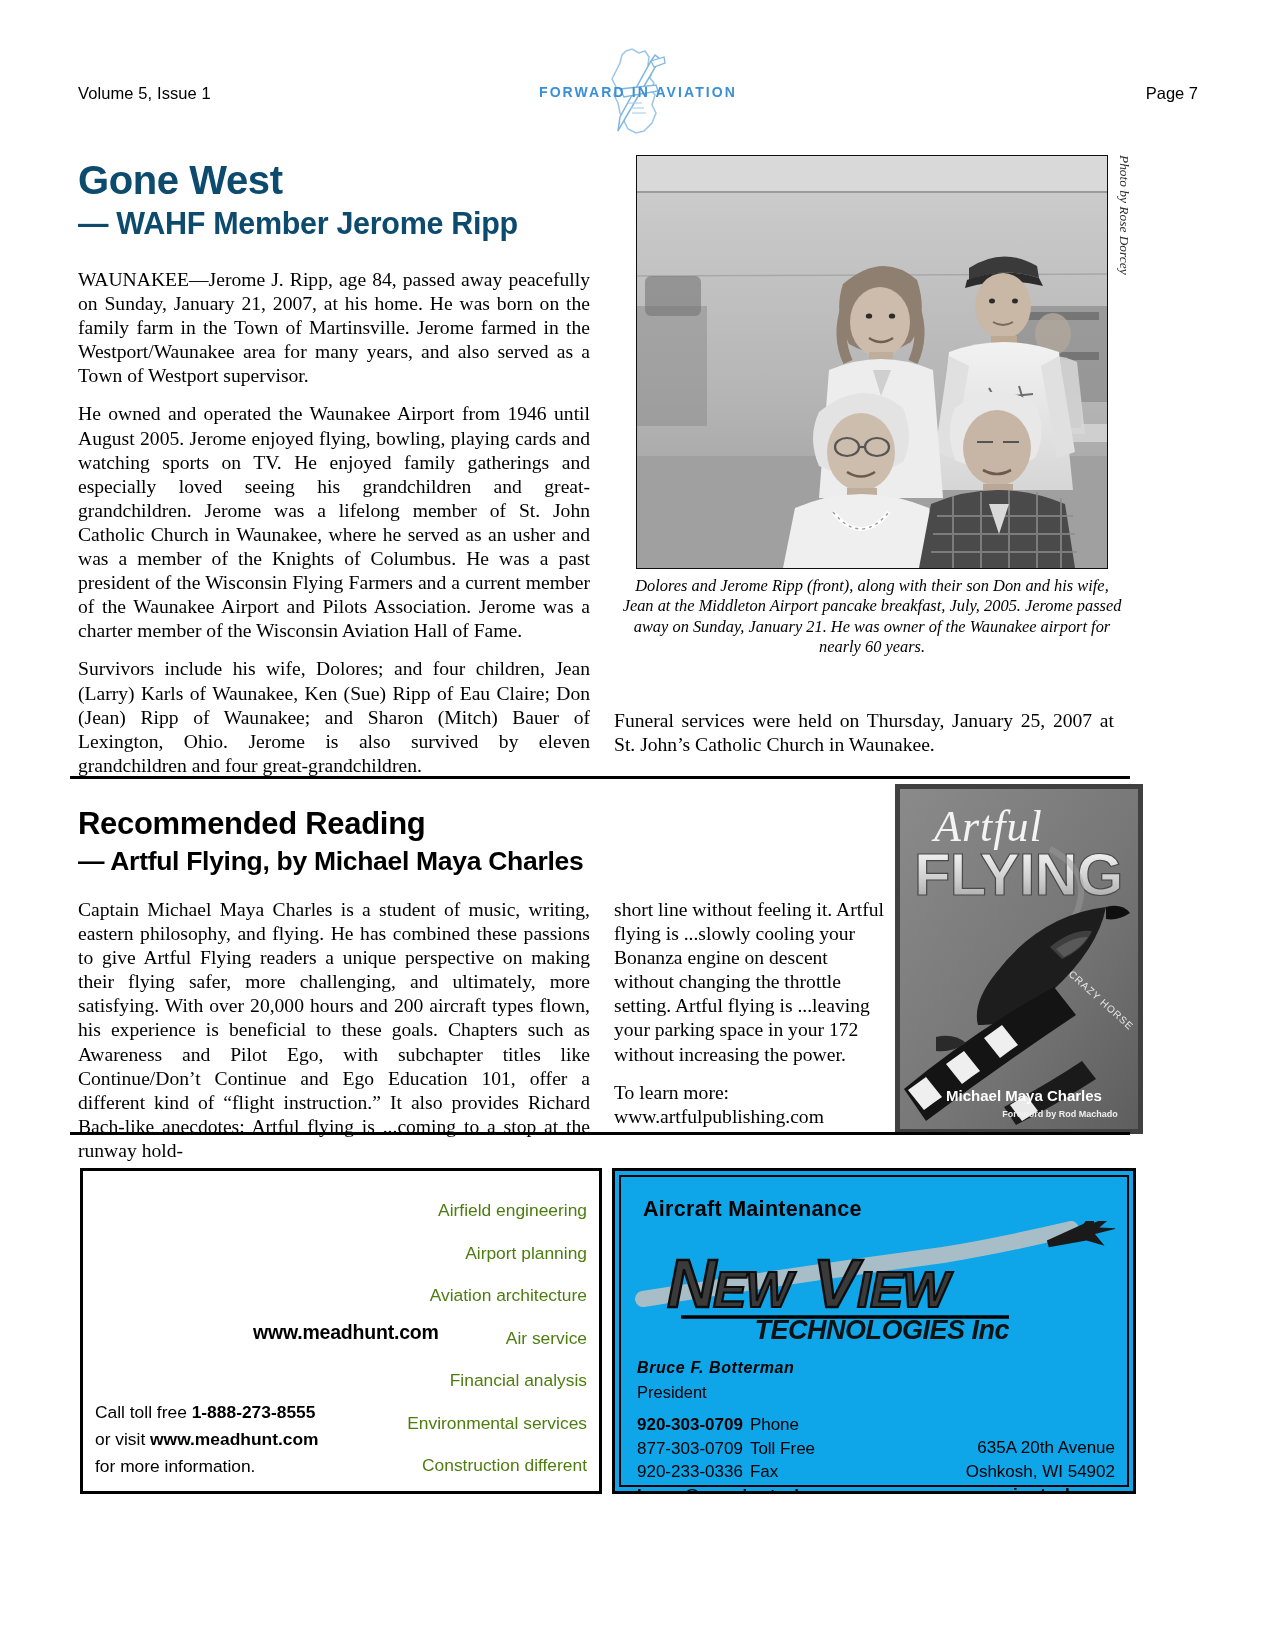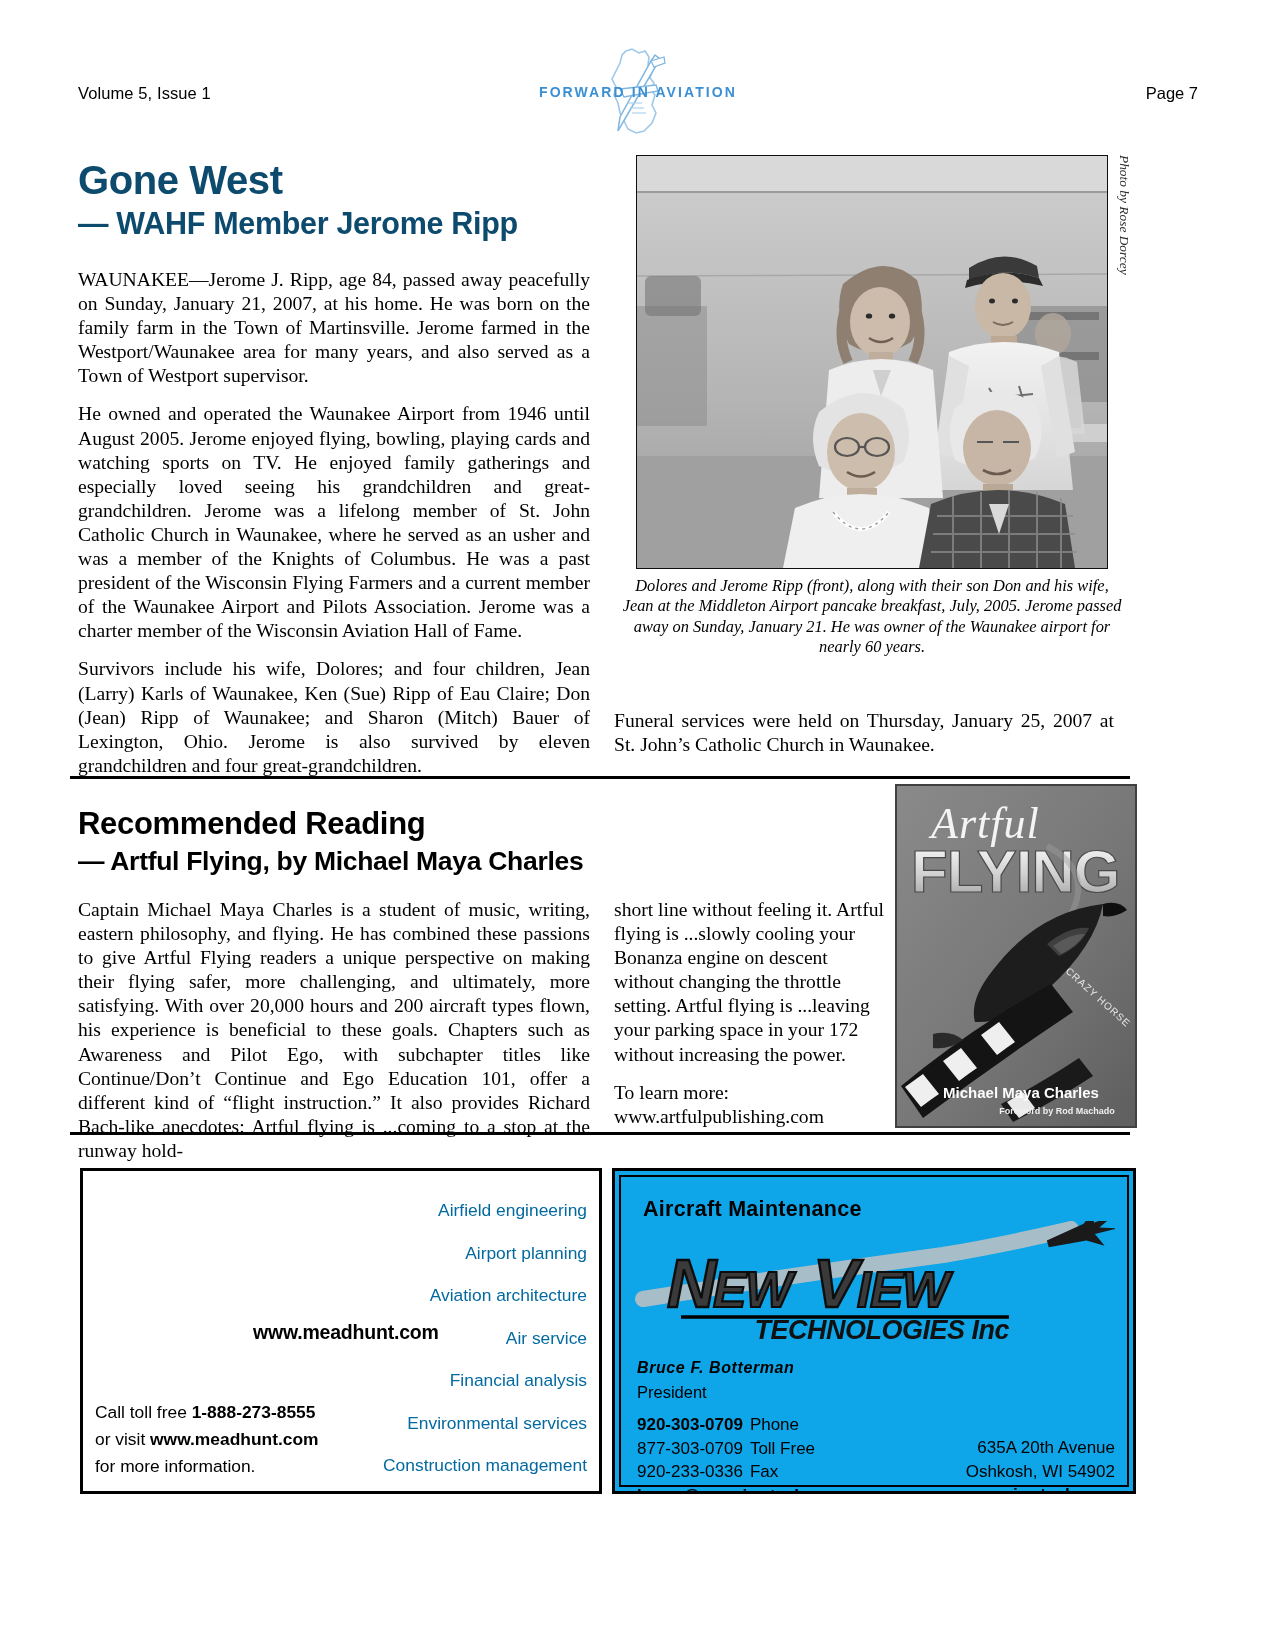--- a/index.html
+++ b/index.html
@@ -116,21 +116,21 @@
     position: absolute; left: 614px; top: 898px; width: 276px;
     font-size: 19.6px; line-height: 24.1px; text-align: left;
   }
   .rr-col-a p, .rr-col-b p { margin: 0 0 14px 0; }
   .rr-col-a p:last-child, .rr-col-b p:last-child { margin: 0; }
 
   
   .book {
     position: absolute; left: 895px; top: 784px;
     width: 238px; height: 340px;
-    border: 2px solid #404040;
+    border: 5px solid #404040;
     overflow: hidden;
     background: #6e6e6e;
   }
 
   
   .ad-mead {
     position: absolute; left: 80px; top: 1168px;
     width: 516px; height: 320px;
     border: 3px solid #000;
     background: #fff;
@@ -148,21 +148,21 @@
     position: absolute; left: 12px; top: 228px; width: 300px;
     font-family: "Liberation Sans", sans-serif;
     font-size: 17.4px; line-height: 27px;
   }
   .mead-contact .b { font-weight: bold; }
   .mead-services {
     position: absolute; right: 12px; top: 18px; width: 250px;
     text-align: right;
     font-family: "Liberation Sans", sans-serif;
     font-size: 17.4px; line-height: 42.5px;
-    color: #0369a1;
+    color: #4d7c0f;
   }
 
   .ad-newview {
     position: absolute; left: 612px; top: 1168px;
     width: 518px; height: 320px;
     border: 3px solid #000;
     background: #0ea5e9;
     overflow: hidden;
   }
   .nv-inner {
@@ -439,21 +439,21 @@
 <div class="ad-mead">
   <div class="mead-url">www.meadhunt.com</div>
 
   <div class="mead-services">
     <div>Airfield engineering</div>
     <div>Airport planning</div>
     <div>Aviation architecture</div>
     <div>Air service</div>
     <div>Financial analysis</div>
     <div>Environmental services</div>
-    <div>Construction management</div>
+    <div>Construction different</div>
   </div>
 
   <div class="mead-contact">
     <div>
       <span>Call toll free </span><span class="b">1-888-273-8555</span>
     </div>
     <div>
       <span>or visit </span><span class="b">www.meadhunt.com</span>
     </div>
     <div>for more information.</div>

